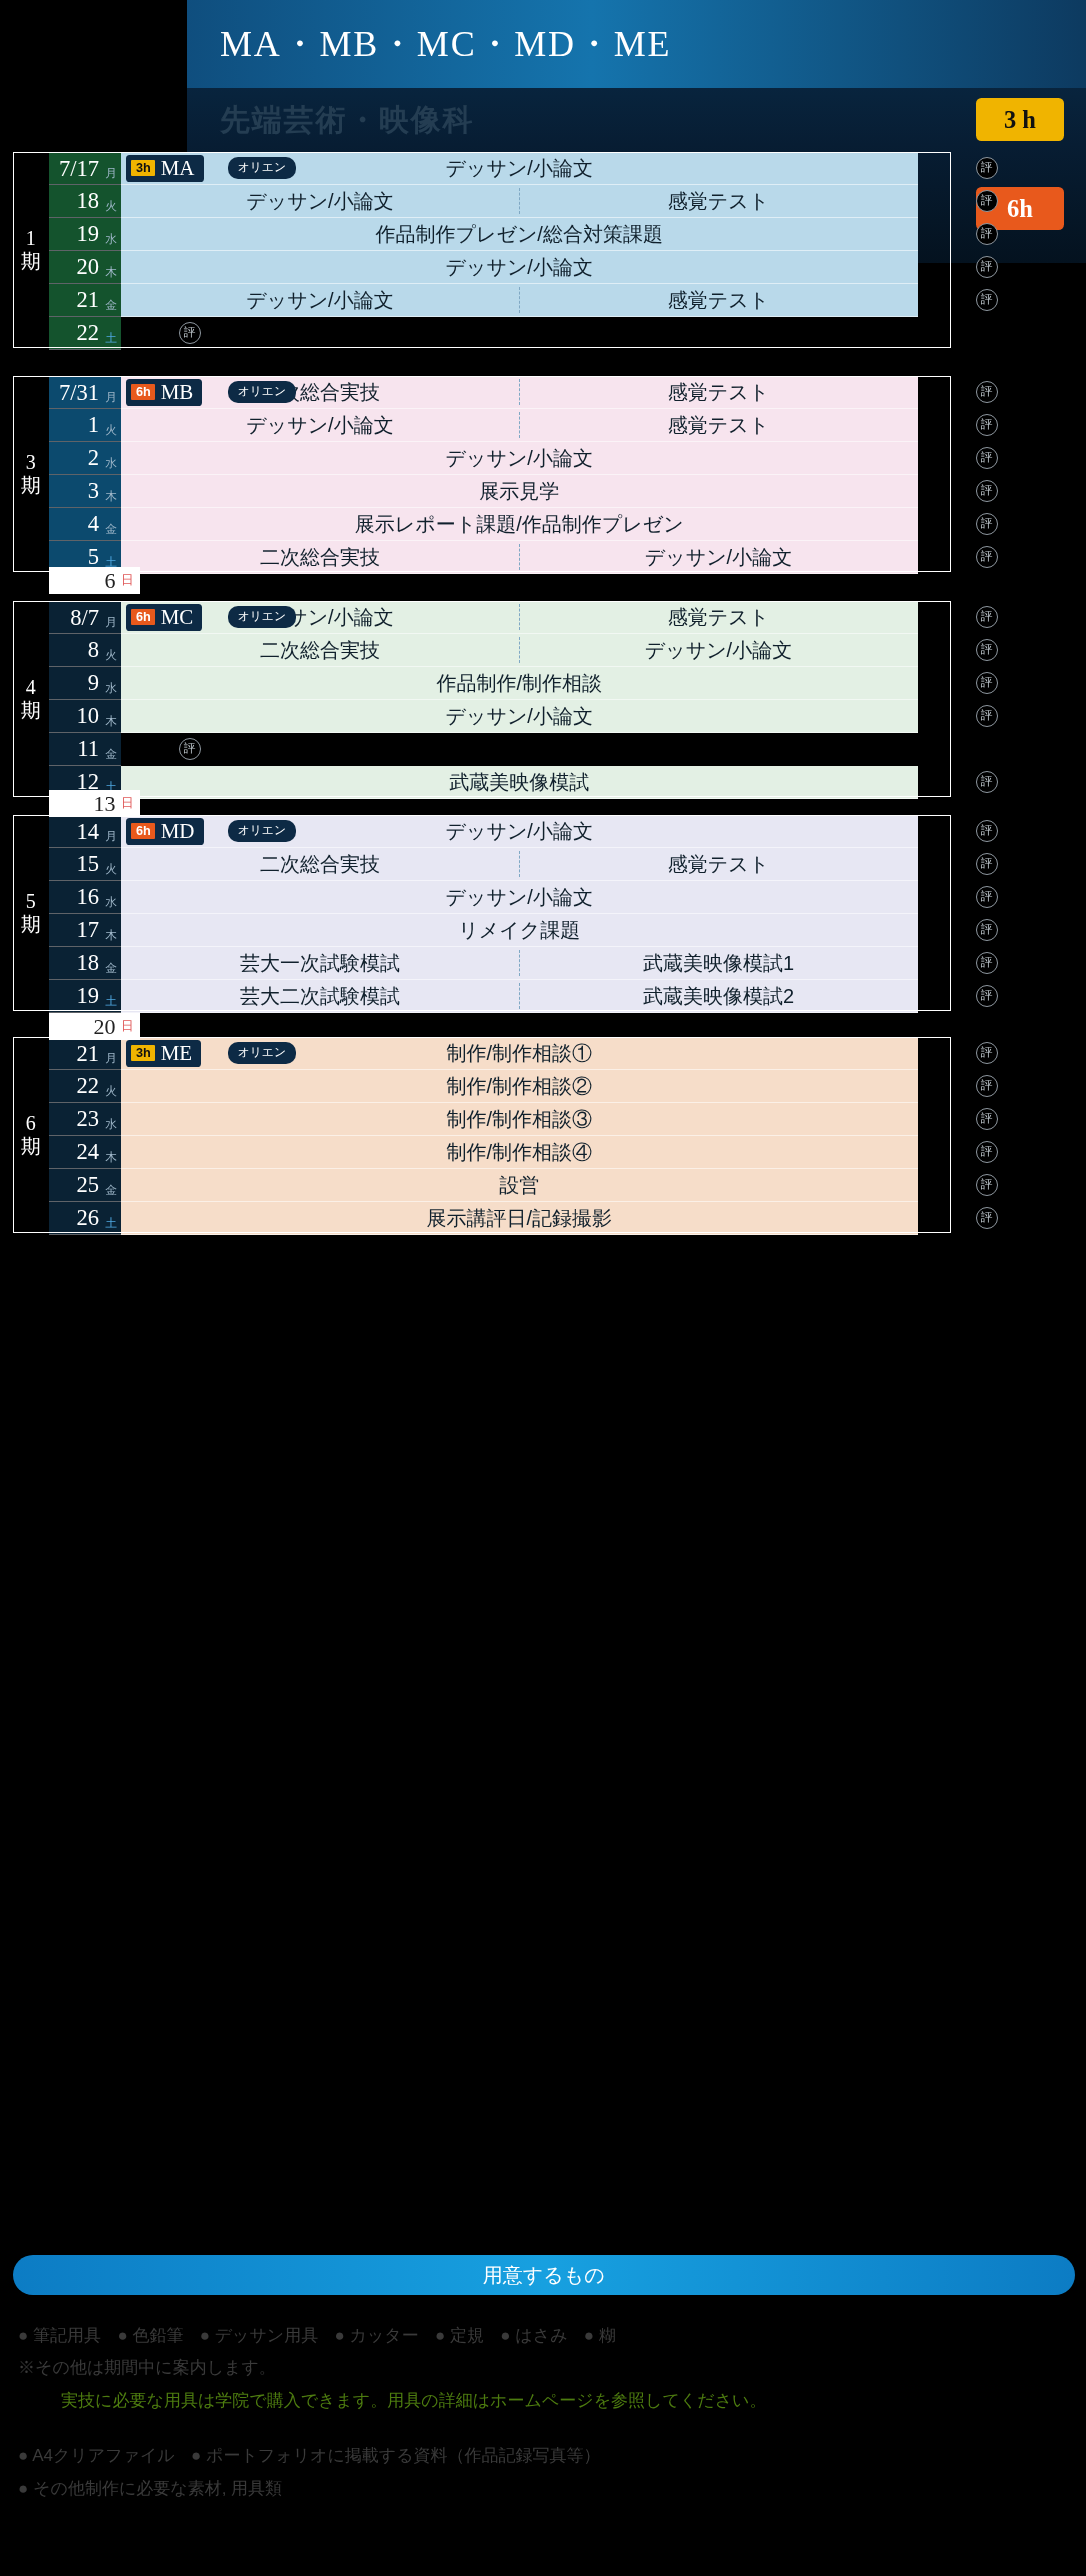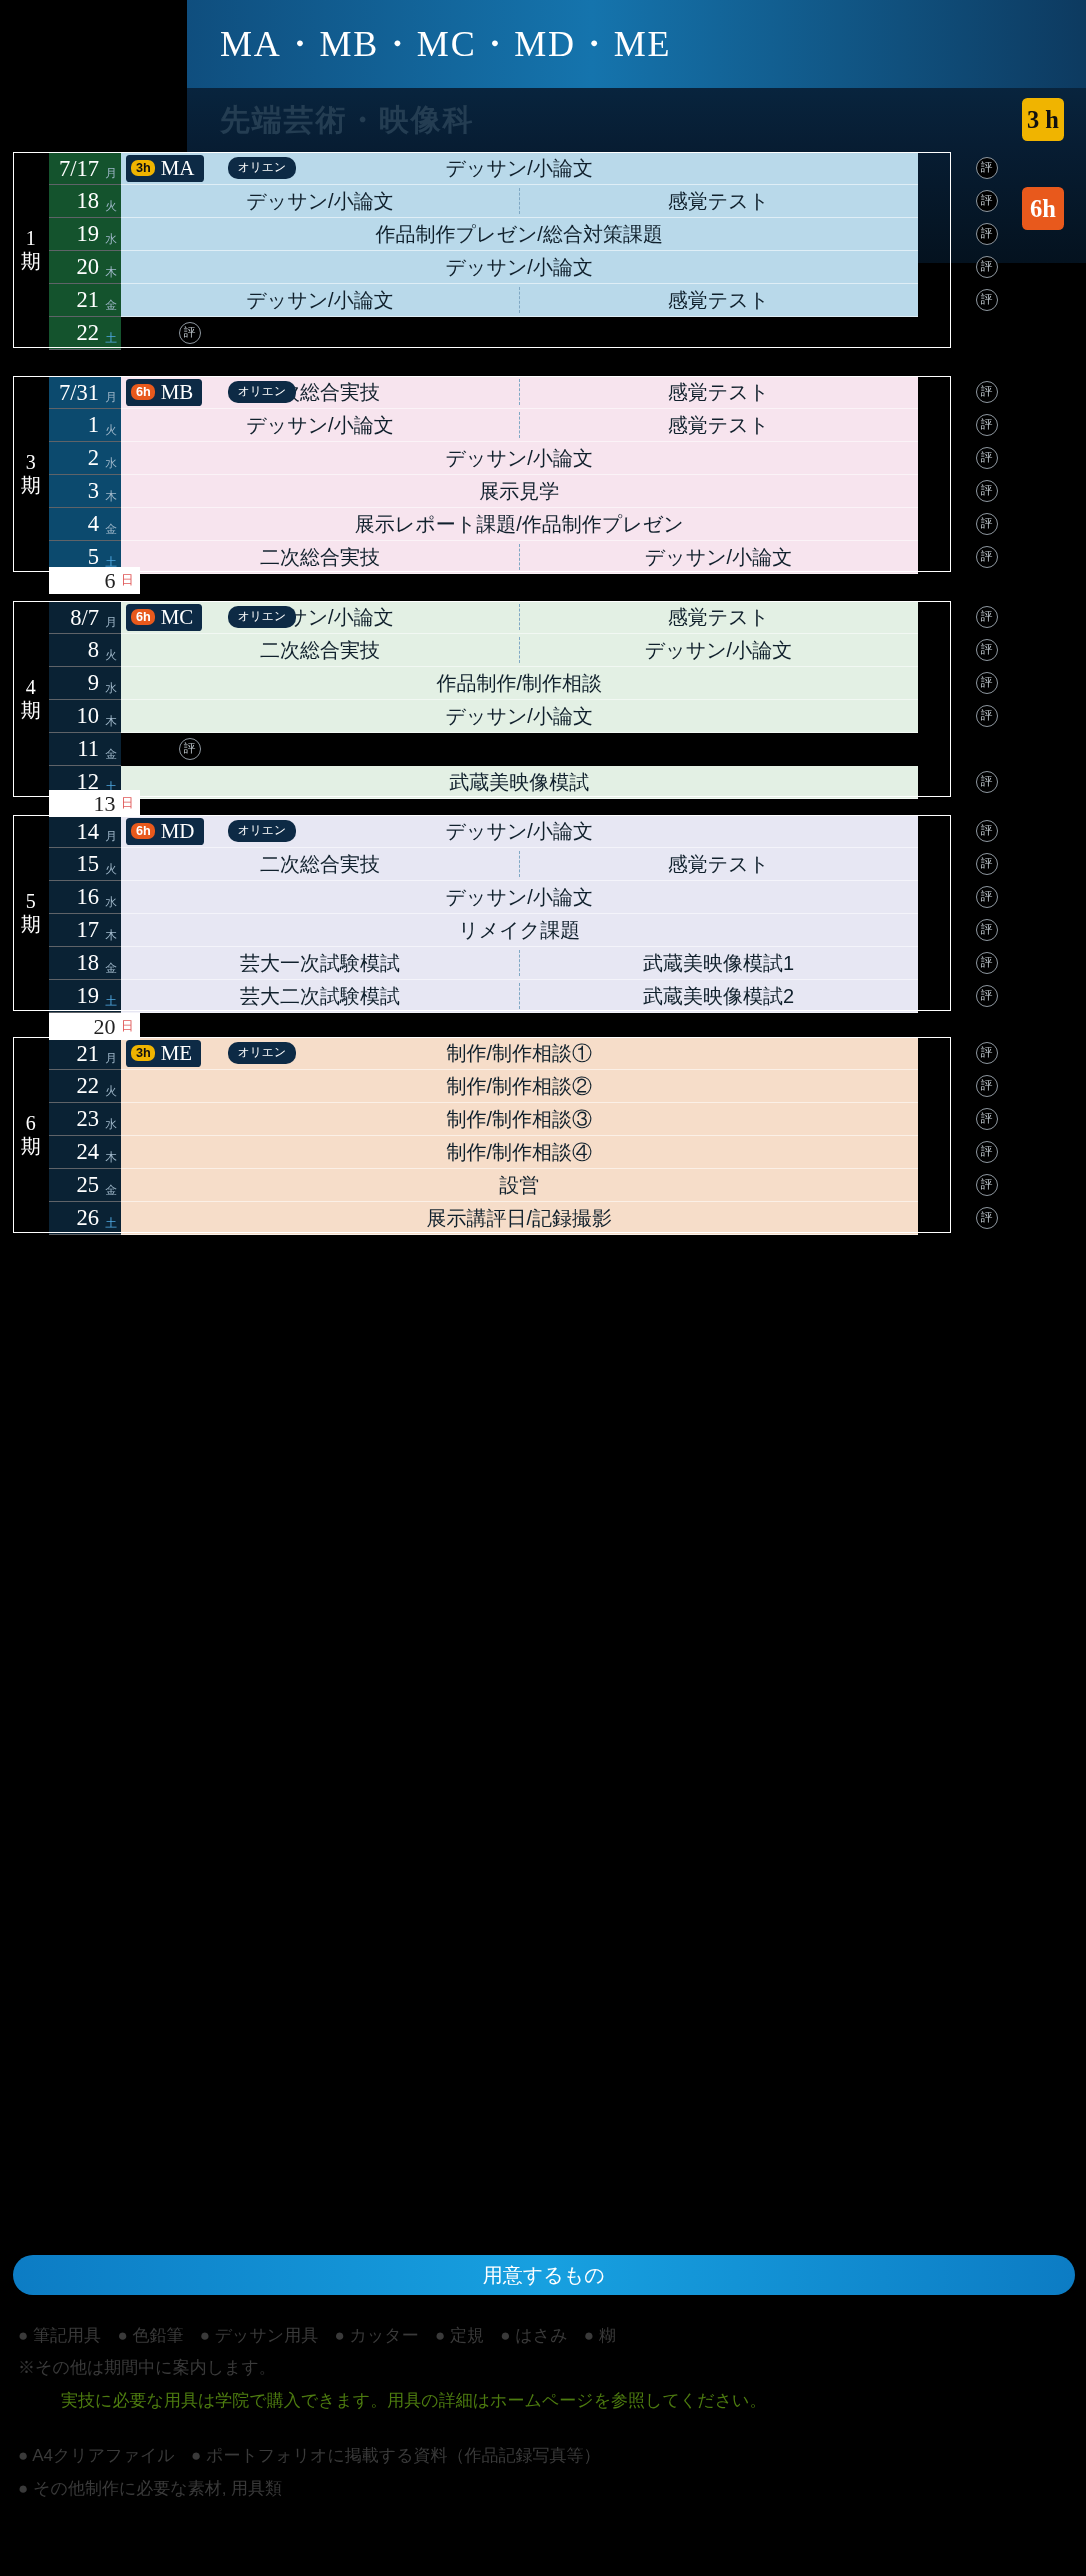--- a/index.html
+++ b/index.html
@@ -33,21 +33,21 @@
   .header-sub1, .header-sub2 {
     position: absolute; left: 33px;
     font-family: "Liberation Serif","DejaVu Serif",serif;
     color: #243d52; font-weight: 700;
   }
   .header-sub1 { top: 100px; font-size: 30px; letter-spacing: 1.8px; }
   .header-sub2 { top: 149px; font-size: 34px; letter-spacing: 0.9px; }
 
   .badge-3h, .badge-6h {
     position: absolute; right: 22px;
-    width: 42px; height: 43px; border-radius: 5.4px;
+    width: 88px; height: 43px; border-radius: 5.4px;
     display: flex; align-items: center; justify-content: center;
     font-size: 24.5px; font-weight: 700; color: #111;
     font-family: "Liberation Serif","DejaVu Serif",serif;
   }
   .badge-3h { top: 98px; background: #f0b400; }
   .badge-6h { top: 187px; background: #e8591c; color:#fff; }
 
   .col-label-left, .col-label-right {
     position: absolute; top: 230px;
     font-size: 21px; color: #d9c23a; font-weight: 700;
@@ -140,21 +140,21 @@
 
   
   .pill {
     position: absolute; left: 5.4px; top: 2.7px; height: 27px;
     display: flex; align-items: center; gap: 5.4px;
     padding: 0 9px 0 5.4px; border-radius: 3.6px;
     background: #0d2a45; z-index: 4;
   }
   .pill .h {
     background: #f0b400; color:#111; font-size: 12.7px; font-weight:700;
-    border-radius: 7px; padding: 0.9px 4.5px;
+    border-radius: 1px; padding: 0.9px 4.5px;
     font-family: "Liberation Sans", sans-serif;
   }
   .pill .h.orange { background: #e8591c; color:#fff; }
   .pill .code {
     font-family: "Liberation Serif","DejaVu Serif",serif;
     font-size: 21px; color:#ffffff;
   }
   .orien {
     position: absolute; left: 107px; top: 5.4px; z-index: 5;
     background: #0d2a45; color:#ffffff; font-size: 11.8px;

